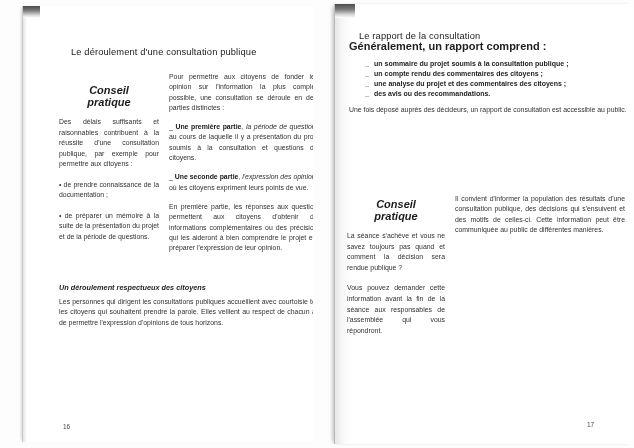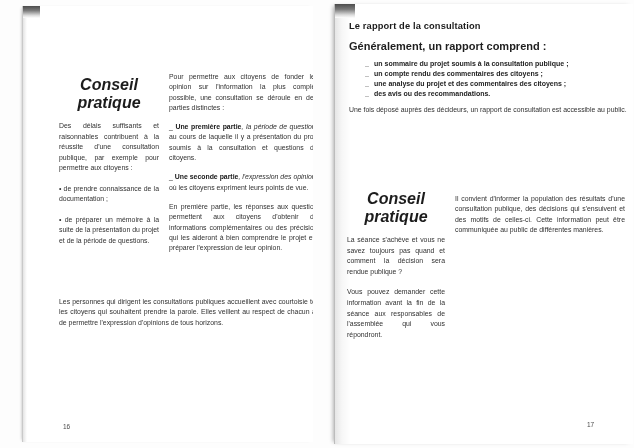--- a/index.html
+++ b/index.html
@@ -72,45 +72,45 @@
   .page-edge-left {
     position: absolute;
     left: 0; top: 0;
     width: 4px; height: 100%;
     background: linear-gradient(90deg,#e4e4e4,#ffffff);
   }
 
   
   .h-section {
     font-size: 9.3px;
-    font-weight: bold;
+    font-weight: normal;
     letter-spacing: .015em;
     color: #1b1b1b;
-    margin: 0;
+    margin: 10px;
   }
   .h-sub-bold {
     font-size: 11px;
     font-weight: bold;
     color: #1f1f1f;
     margin: 0;
   }
   .h-italic-bold {
     font-size: 7.3px;
     font-weight: bold;
     font-style: italic;
     color: #1f1f1f;
     margin: 0;
   }
   .conseil-title {
-    font-size: 16px;
+    font-size: 11px;
     font-weight: bold;
     font-style: italic;
     color: #1c1c1c;
     text-align: center;
-    margin: 4px;
+    margin: 12px;
   }
   p.body {
     font-size: 6.9px;
     line-height: 10.3px;
     margin: 0;
     text-align: justify;
     color: #303030;
   }
   p.body.narrow {
     font-size: 6.9px;
@@ -196,40 +196,42 @@
 </style>
 </head>
 <body>
 
 <div id="spread">
 
   <div class="page" id="page-left">
     <div class="page-edge-left"></div>
     <div class="top-smudge"></div>
 
+    <h1 class="h-section" id="left-title">Le déroulement d'une consultation publique</h1>
 
     <div id="left-col-a">
       <div class="conseil-title">Conseil pratique</div>
       <p class="body narrow blk">Des délais suffisants et raisonnables contribuent à la réussite d'une consultation publique, par exemple pour permettre aux citoyens :</p>
       <p class="bullet-para blk">• de prendre connaissance de la documentation ;</p>
       <p class="bullet-para blk">• de préparer un mémoire à la suite de la présentation du projet et de la période de questions.</p>
     </div>
 
     <div id="left-col-b">
       <p class="body blk">Pour permettre aux citoyens de fonder leur opinion sur l'information la plus complète possible, une consultation se déroule en deux parties distinctes :</p>
 
       <p class="body blk"><span>_</span>
         <span class="lead-bold">Une première partie</span><span class="lead-ital">, la période de questions</span><span>, au cours de laquelle il y a présentation du projet soumis à la consultation et questions des citoyens.</span></p>
 
       <p class="body blk"><span>_</span>
         <span class="lead-bold">Une seconde partie</span><span class="lead-ital">, l'expression des opinions</span><span>, où les citoyens expriment leurs points de vue.</span></p>
 
       <p class="body blk">En première partie, les réponses aux questions permettent aux citoyens d'obtenir des informations complémentaires ou des précisions qui les aideront à bien comprendre le projet et à préparer l'expression de leur opinion.</p>
     </div>
 
+    <h2 class="h-italic-bold" id="left-respect-head">Un déroulement respectueux des citoyens</h2>
     <p class="body" id="left-respect-body">Les personnes qui dirigent les consultations publiques accueillent avec courtoisie tous les citoyens qui souhaitent prendre la parole. Elles veillent au respect de chacun afin de permettre l'expression d'opinions de tous horizons.</p>
 
     <div class="pagenum" style="left:40px; top:417px;">16</div>
   </div>
 
   <div class="page" id="page-right">
     <div class="gutter-haze"></div>
     <div class="top-smudge"></div>
 
     <h1 class="h-section" id="right-title">Le rapport de la consultation</h1>

